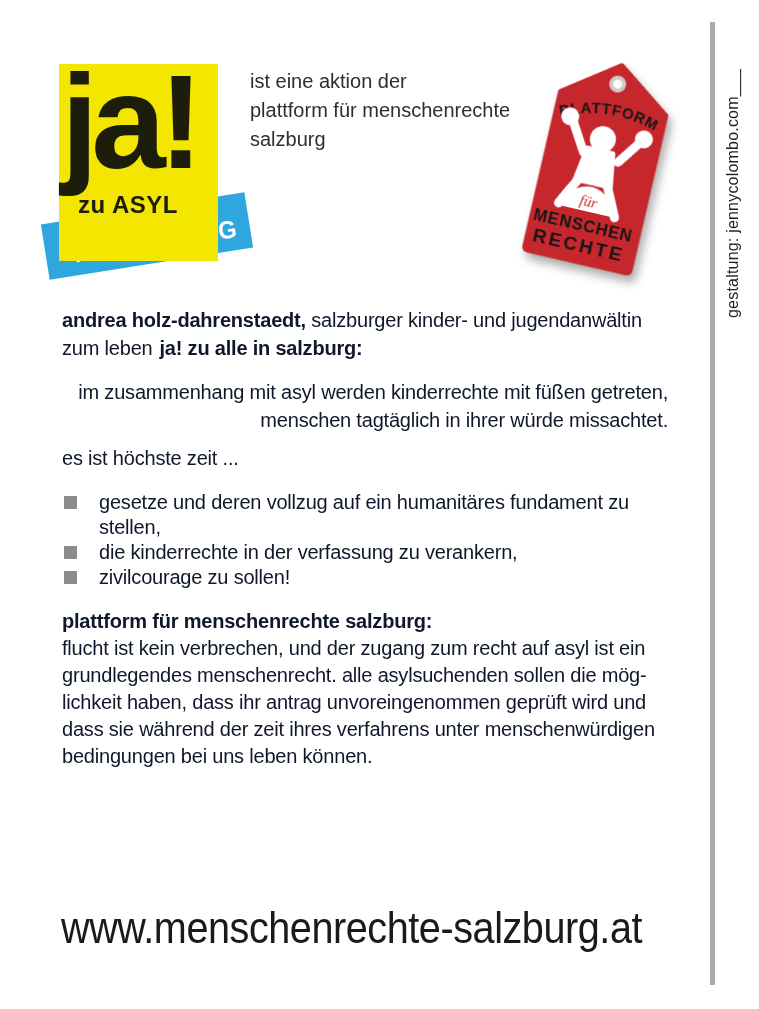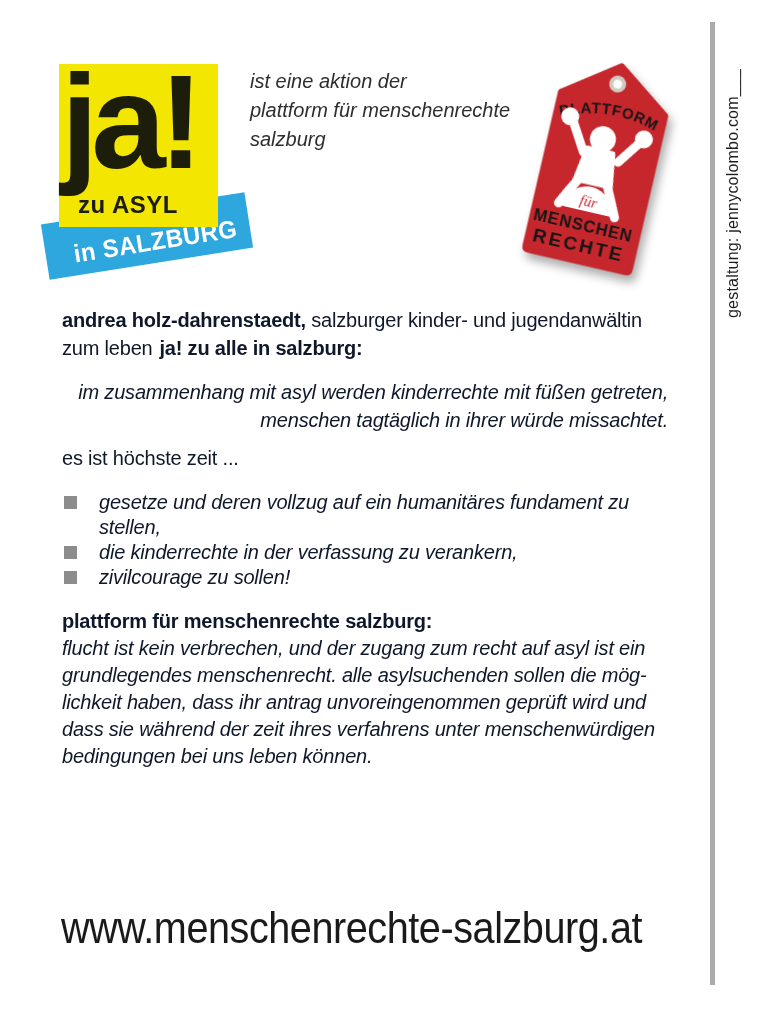--- a/index.html
+++ b/index.html
@@ -1,35 +1,35 @@
 <!DOCTYPE html>
 <html><head>
 <meta charset="utf-8">
 <style>
   * { margin:0; padding:0; box-sizing:border-box; }
   html,body { background:#ffffff; }
   body {
     width:759px; height:1009px; position:relative; overflow:hidden;
     font-family:"Liberation Sans", sans-serif;
   }
-  .pre { white-space:pre-line;font-style:italic; }
+  .pre { white-space:pre-line; }
 
   
   .blue-band {
     position:absolute; left:44px; top:208px; width:206px; height:56px;
     transform:rotate(-9deg);
   }
   .in-salzburg {
     position:absolute; left:28px; bottom:7px;
     font-weight:bold; font-size:25px; color:#ffffff; letter-spacing:0.5px;
     display:inline-block; transform:scaleX(0.95); transform-origin:left;
     white-space:nowrap;
   }
   .yellow-square {
-    position:absolute; left:59px; top:64px; width:159px; height:163px;
+    position:absolute; left:59px; top:64px; width:159px; height:197px;
   }
   .ja {
     position:absolute; left:2px; top:-9px;
     font-size:134px; line-height:1; font-weight:bold; letter-spacing:-7px;
     white-space:nowrap;
   }
   .zu-asyl {
     position:absolute; left:19px; top:129px;
     font-size:24px; line-height:1; font-weight:bold; letter-spacing:0.5px;
     white-space:nowrap;

